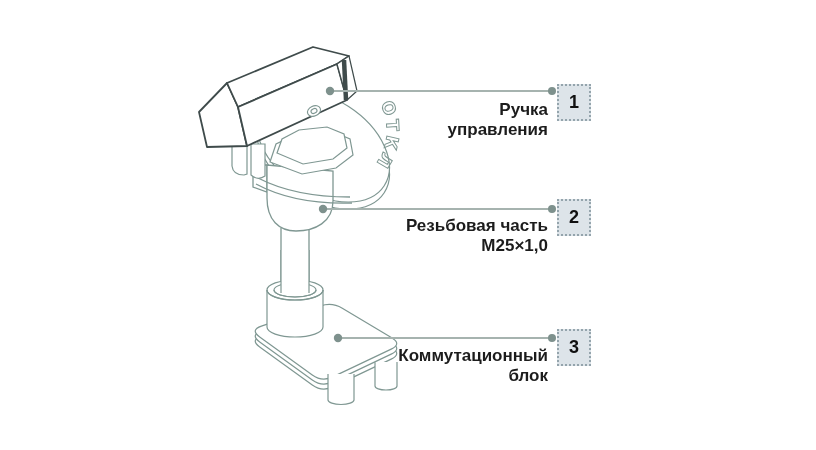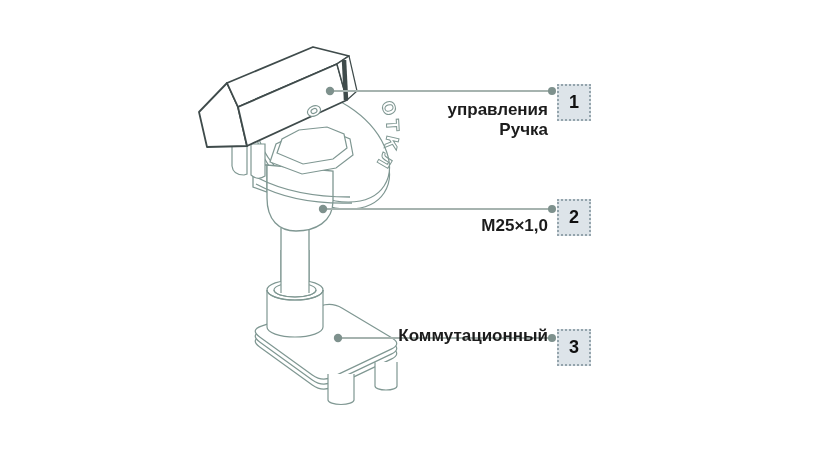--- a/index.html
+++ b/index.html
@@ -8,21 +8,21 @@
     font-family:"Liberation Sans", sans-serif; overflow:hidden;
   }
   svg { position:absolute; left:0; top:0; }
   .callout-label {
     position:absolute; right:268px; text-align:right;
     color:#1c1c1c; font-size:17px; line-height:19.5px; font-weight:700;
     white-space:nowrap;
   }
   #label-1 { top:100px; }
   #label-2 { top:216px; }
-  #label-3 { top:326px; }
+  #label-3 { top:346px; }
   .badge {
     position:absolute; left:557px; width:34px; height:37px;
     box-sizing:border-box; background:#dde4e9; border:2px dotted #94a4ac;
     text-align:center; font-weight:700; font-size:18px; color:#101010;
     line-height:32px;
   }
   #badge-1 { top:84px; }
   #badge-2 { top:199px; }
   #badge-3 { top:329px; }
 </style>
@@ -108,28 +108,30 @@
       <circle cx="330" cy="91" r="4.2" fill="#7e918d"></circle>
       <circle cx="552" cy="91" r="4" fill="#7e918d"></circle>
       <circle cx="323" cy="209" r="4.2" fill="#7e918d"></circle>
       <circle cx="552" cy="209" r="4" fill="#7e918d"></circle>
       <circle cx="338" cy="338" r="4.2" fill="#7e918d"></circle>
       <circle cx="552" cy="338" r="4" fill="#7e918d"></circle>
     </g>
   </svg>
 
   <div class="callout-label" id="label-1">
+    <div>Ручка</div>
     <div>управления</div>
-    <div>Ручка</div>
   </div>
   <div class="badge" id="badge-1">1</div>
 
   <div class="callout-label" id="label-2">
+    <div>Резьбовая часть</div>
     <div>М25×1,0</div>
   </div>
   <div class="badge" id="badge-2">2</div>
 
   <div class="callout-label" id="label-3">
     <div>Коммутационный</div>
+    <div>блок</div>
   </div>
   <div class="badge" id="badge-3">3</div>
 
 </div>
 
 </body></html>

